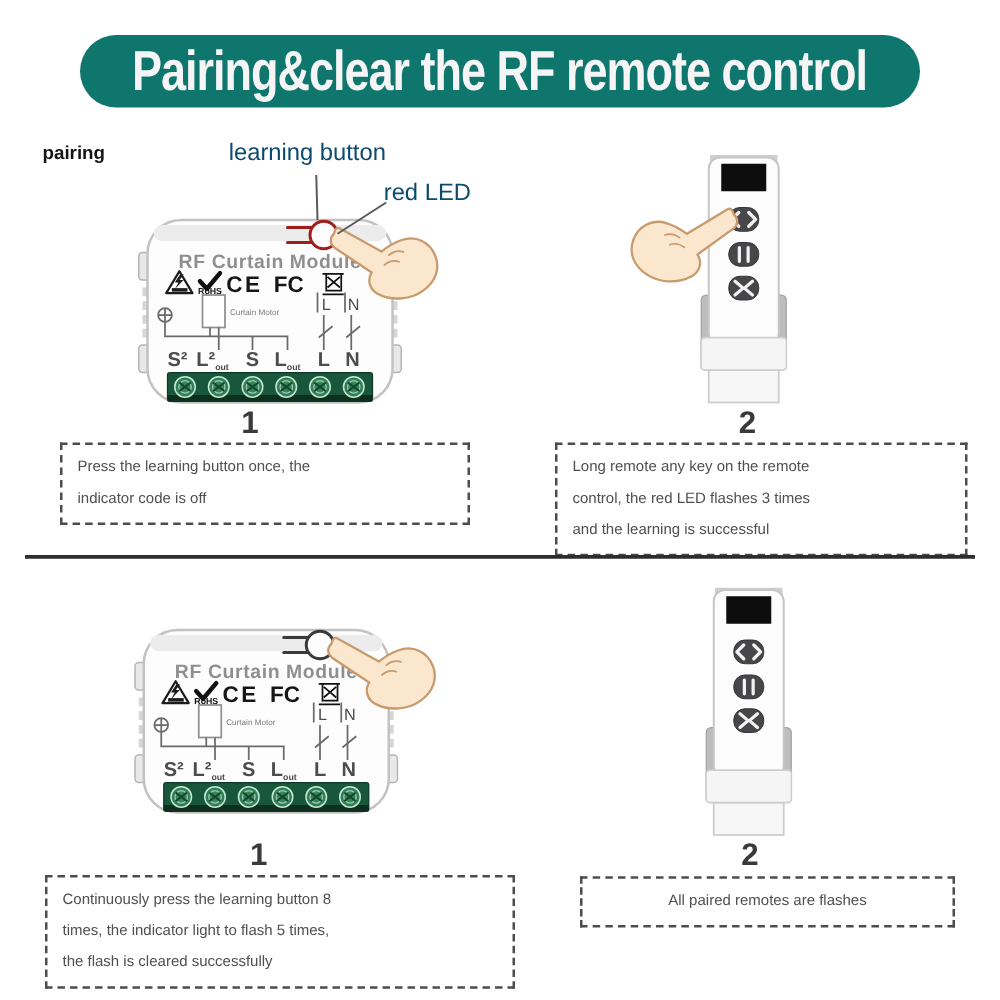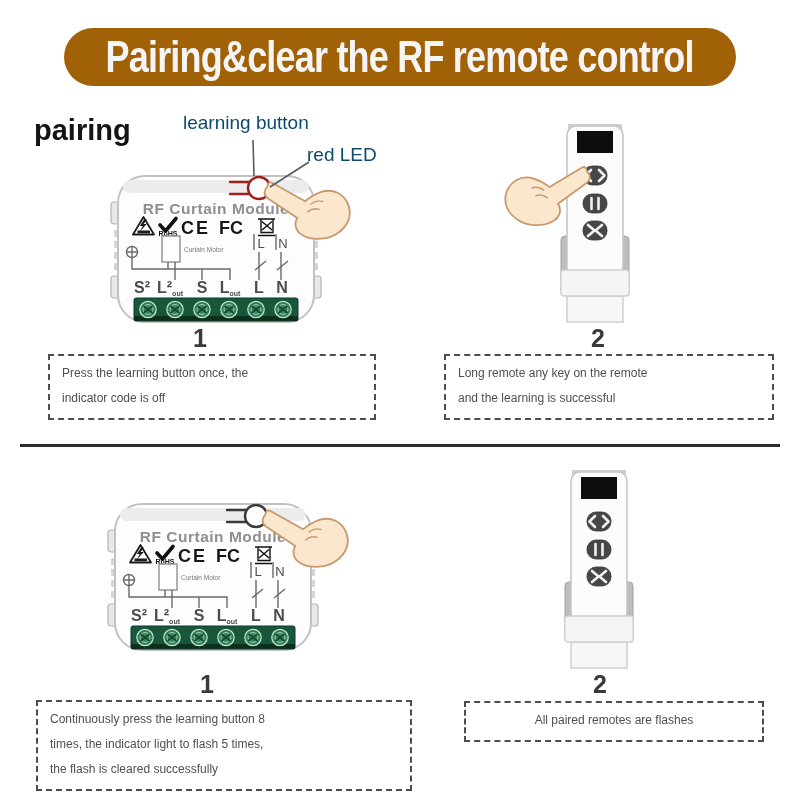--- a/index.html
+++ b/index.html
@@ -1,26 +1,26 @@
 <!DOCTYPE html>
 <html><head>
 <meta charset="utf-8">
 <style>
   html,body{margin:0;padding:0;background:#ffffff;}
   #stage{position:relative;width:800px;height:800px;background:#ffffff;overflow:hidden;
          font-family:"Liberation Sans", sans-serif;}
   .abs{position:absolute;}
 
   
-  .banner{left:64px;top:28px;width:672px;height:58px;background:#a16207;border-radius:29px;
+  .banner{left:64px;top:28px;width:672px;height:58px;background:#0f766e;border-radius:29px;
           display:flex;align-items:center;justify-content:center;}
   .banner-text{color:#f5f5f5;font-weight:bold;font-size:45px;letter-spacing:-1px;
                display:inline-block;transform:scaleX(0.8);white-space:nowrap;}
 
-  .section-heading{font-size:29px;font-weight:bold;color:#141414;}
+  .section-heading{font-size:15px;font-weight:bold;color:#141414;}
 
   .callout{font-size:19px;color:#0c4a6e;white-space:nowrap;}
 
   .step-number{font-size:25px;font-weight:600;color:#3a3a3a;width:100px;text-align:center;}
 
   .step-box{border:2px dashed #4d4d4d;padding:5px 12px 7px 12px;}
   .step-line{font-size:12px;line-height:25px;color:#4f4f4f;white-space:nowrap;}
 
   .divider{left:20px;top:444px;width:760px;height:3px;background:#2d2d2d;}
 
@@ -219,20 +219,21 @@
 
   <div class="abs step-number" style="left:150px;top:324px;">1</div>
   <div class="abs step-number" style="left:548px;top:324px;">2</div>
 
   <div class="abs step-box" style="left:48px;top:354px;width:300px;">
     <div class="step-line">Press the learning button once, the</div>
     <div class="step-line">indicator code is off</div>
   </div>
   <div class="abs step-box" style="left:444px;top:354px;width:302px;">
     <div class="step-line">Long remote any key on the remote</div>
+    <div class="step-line">control, the red LED flashes 3 times</div>
     <div class="step-line">and the learning is successful</div>
   </div>
 
   <div class="abs divider"></div>
 
 
   <svg class="abs" style="left:107px;top:498px;" width="212" height="156" viewBox="-8 -2 212 156">
     <g>
       <rect x="-7" y="30" width="10" height="22" rx="3" class="clip"></rect>
       <rect x="-7" y="104" width="10" height="22" rx="3" class="clip"></rect>

